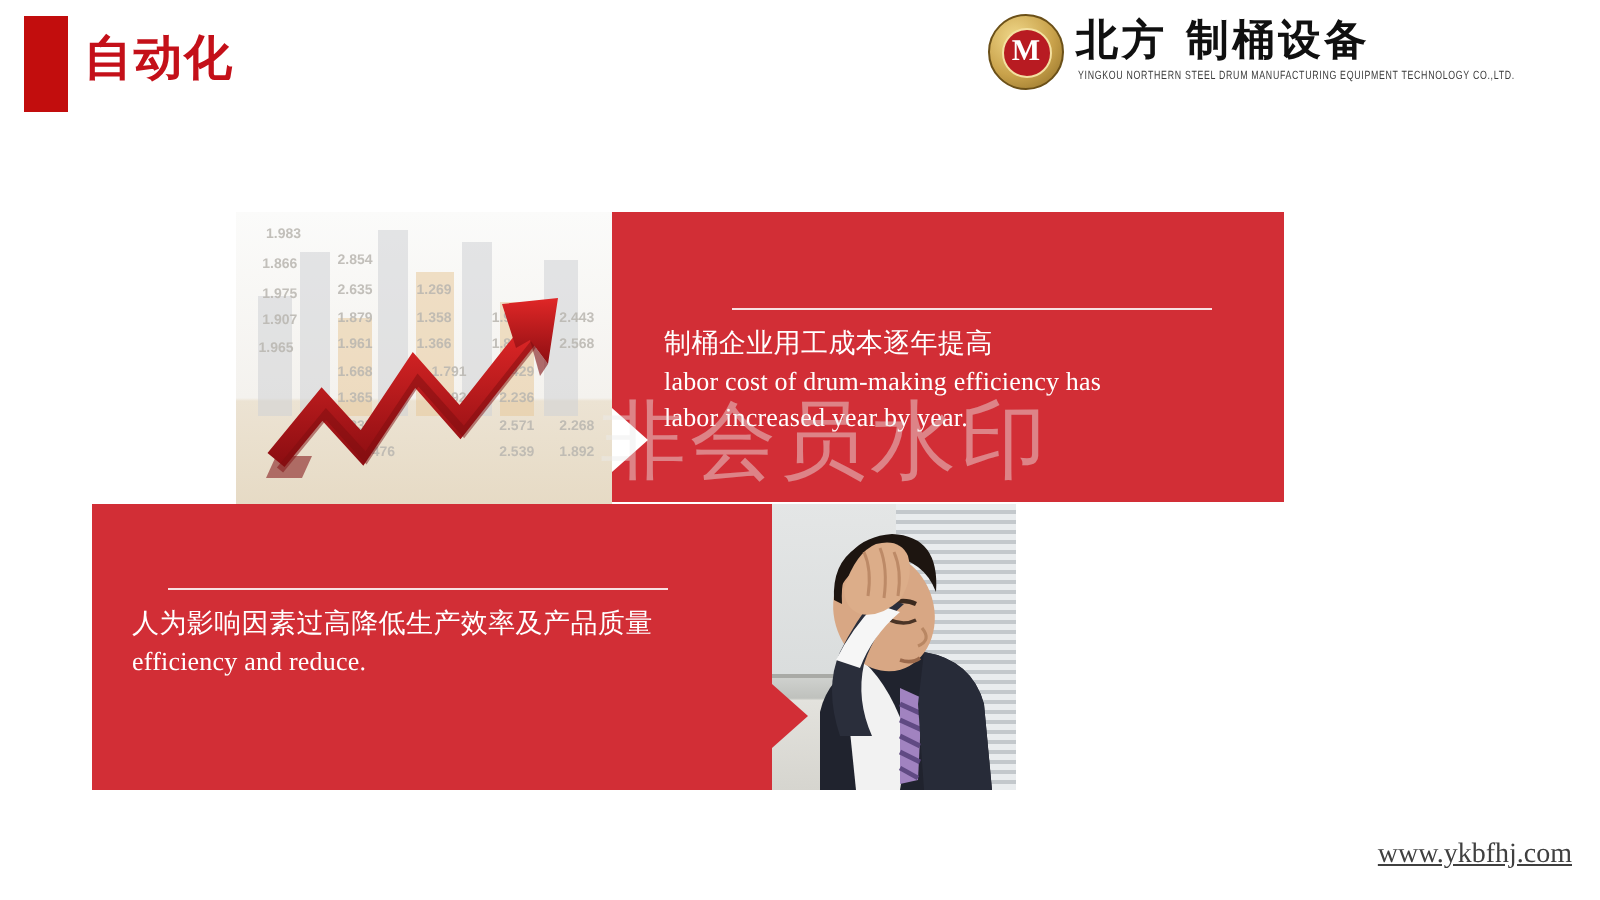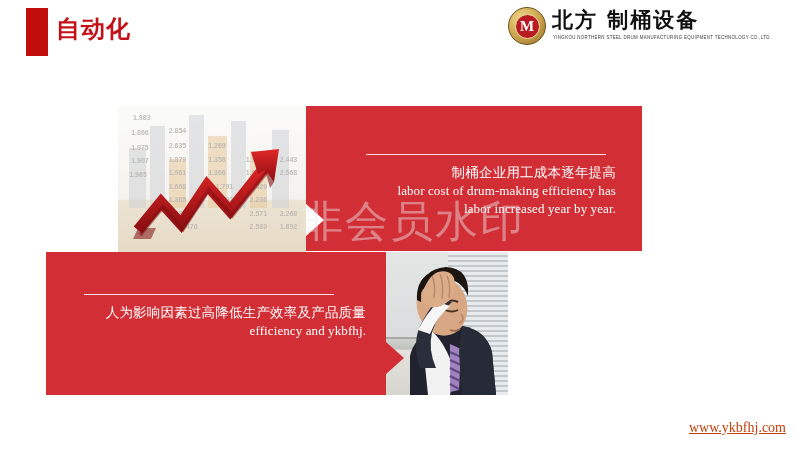--- a/index.html
+++ b/index.html
@@ -11,21 +11,21 @@
     width: 800px;
     height: 450px;
     position: relative;
     overflow: hidden;
     font-family: "Liberation Sans", sans-serif;
   }
 
   
   .header {
     position: absolute;
-    left: 14px; top: 0;
+    left: 0; top: 0;
     width: 692px; height: 58px;
   }
   .header-accent-bar {
     position: absolute;
     left: 12px; top: 8px;
     width: 22px; height: 48px;
     background: #C20D0D;
   }
   .header-title-cn {
     position: absolute;
@@ -197,21 +197,21 @@
   }
 
   .callout-rule {
     position: absolute;
     height: 1px;
     background: rgba(255,255,255,.85);
   }
   .callout-top .callout-rule { left: 60px; right: 36px; top: 48px; }
   .callout-bottom .callout-rule { left: 38px; right: 52px; top: 42px; }
 
-  .callout-text { position: absolute; left: 0; right: 0; text-align: right; }
+  .callout-text { position: absolute; left: 0; right: 0; text-align: left; }
   .callout-top .callout-text { top: 56px; padding: 0 26px; }
   .callout-bottom .callout-text { top: 50px; padding: 0 20px; }
 
   .line-cn {
     font-size: 13.5px;
     font-family: "DejaVu Sans", sans-serif;
     line-height: 20px;
     white-space: nowrap;
     letter-spacing: 0.2px;
   }
@@ -234,21 +234,21 @@
     pointer-events: none;
     line-height: 50px;
   }
 
   
   .footer-url {
     position: absolute;
     right: 14px; bottom: 14px;
     font-size: 14px;
     font-family: "Liberation Serif", serif;
-    color: #c2410c;
+    color: #404040;
     text-decoration: underline;
   }
 </style>
 </head>
 <body>
 
 <div class="header">
   <div class="header-accent-bar"></div>
   <div class="header-title-cn">自动化</div>
 
@@ -369,19 +369,19 @@
     <div class="line-en">labor cost of drum-making efficiency has</div>
     <div class="line-en">labor increased year by year.</div>
   </div>
 </div>
 
 <div class="callout callout-bottom">
   <div class="notch notch-bottom-right"></div>
   <div class="callout-rule"></div>
   <div class="callout-text">
     <div class="line-cn">人为影响因素过高降低生产效率及产品质量</div>
-    <div class="line-en">efficiency and ykbfhj.</div>
+    <div class="line-en">efficiency and reduce.</div>
   </div>
 </div>
 
 <div class="watermark">非会员水印</div>
 
 <div class="footer-url">www.ykbfhj.com</div>
 
 </body></html>

